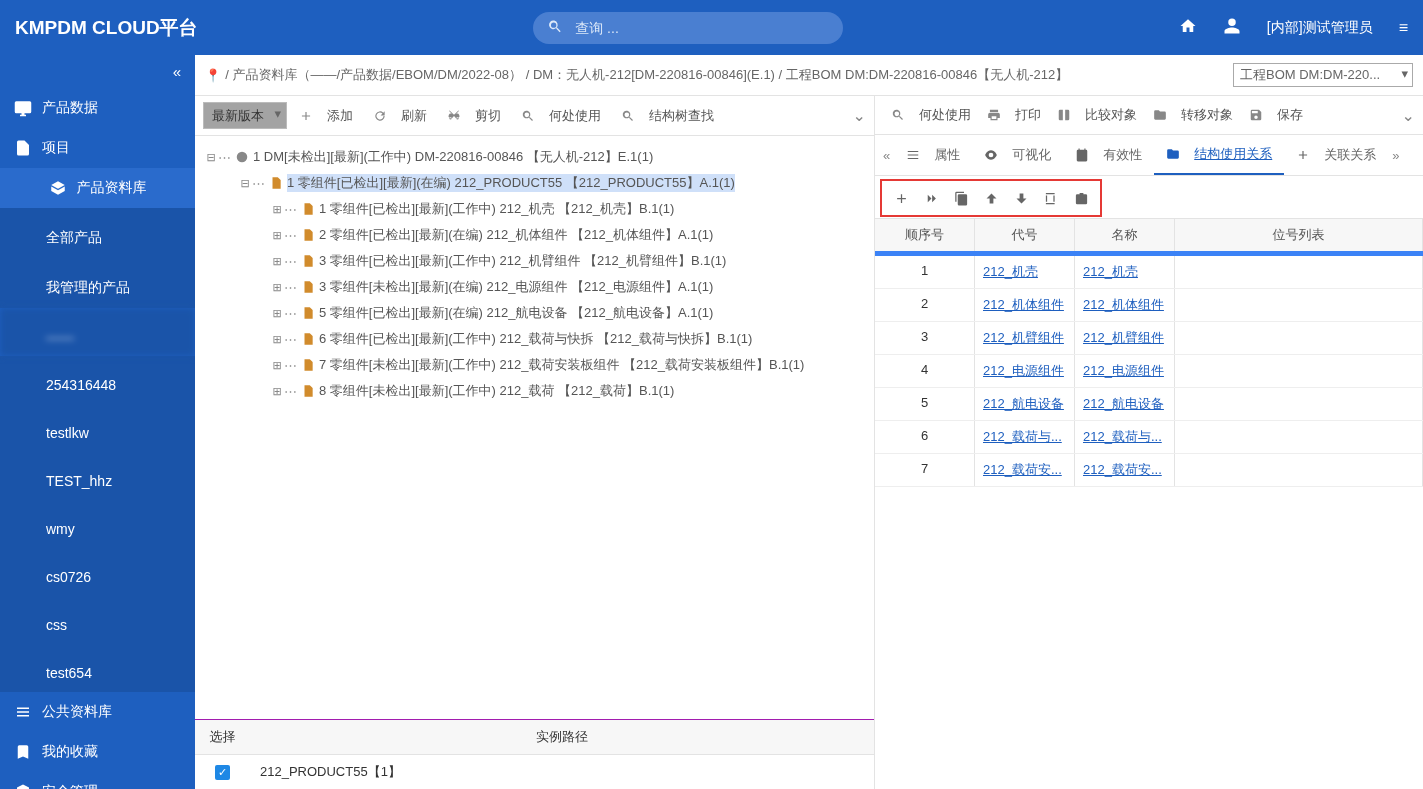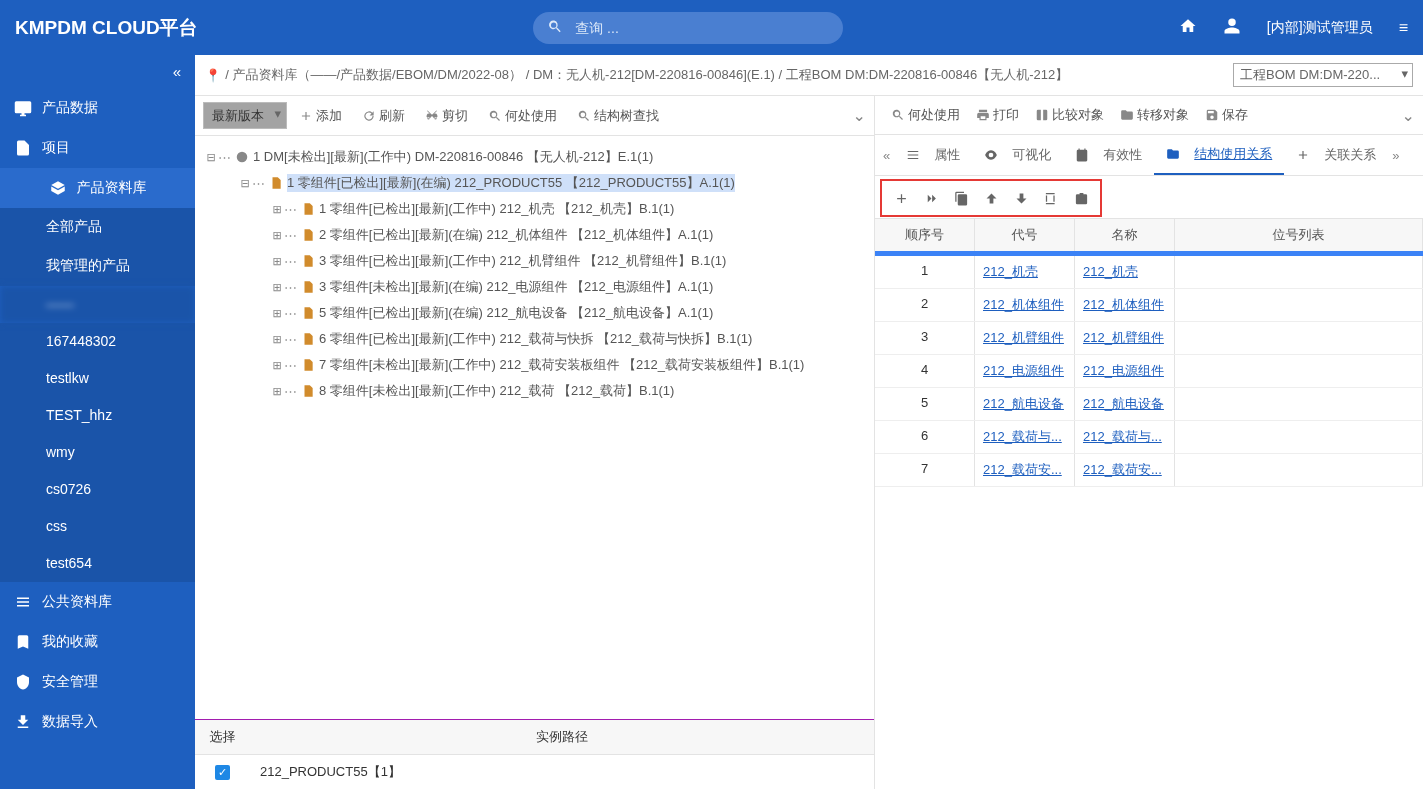--- a/index.html
+++ b/index.html
@@ -11,37 +11,37 @@
 .search-wrap input::placeholder { color: #dce8f8; }
 .search-icon-pos { position: absolute; left: 14px; top: 50%; transform: translateY(-50%); color: #dce8f8; }
 .header-right { display: flex; align-items: center; gap: 26px; font-size: 14px; }
 .header-right .icn { font-size: 16px; }
 
 .container { display: flex; height: calc(789px - 55px); }
 .sidebar { width: 195px; background: #1e5fbf; color: #fff; font-size: 14px; overflow-y: auto; position: relative; flex-shrink: 0;}
 .sidebar .collapse-btn { text-align: right; padding: 8px 14px; color: #fff; font-size: 15px;}
 .side-item { display: flex; align-items: center; padding: 11px 14px; cursor: pointer; gap: 10px;}
 .side-item.active-parent { background: #2a6bcc; justify-content: center; }
-.side-sub { padding: 10px 14px 11px 46px; cursor: pointer; background: #1a54a9;}
+.side-sub { padding: 21px 14px 11px 46px; cursor: pointer; background: #1a54a9;}
 .sidebar svg { width:18px; height:18px; fill:#fff; flex-shrink:0;}
 .sidebar .blurred { filter: blur(3px); }
 
 .main { flex: 1; display: flex; flex-direction: column; background: #fff; min-width:0;}
 .breadcrumb-row { display: flex; align-items: center; padding: 8px 10px; border-bottom: 1px solid #e3e3e3; color: #666; font-size: 13px; gap:4px;}
 .breadcrumb-row .bc-sel { margin-left: auto; border:1px solid #aaa; padding:2px 20px 2px 6px; width:180px; white-space:nowrap; overflow:hidden; text-overflow:ellipsis; position:relative; background:#fff;}
 .breadcrumb-row .bc-sel::after{content:"▾"; position:absolute; right:4px; top:2px; color:#666;}
 
 .panels { flex:1; display:flex; min-height:0;}
 .left-panel { flex: 1; border-right:1px solid #e3e3e3; display:flex; flex-direction:column; min-width:0;}
 .right-panel { width: 548px; display:flex; flex-direction:column;}
 
 .toolbar { display:flex; align-items:center; padding: 6px 8px; border-bottom:1px solid #e3e3e3; gap:4px; color:#555; flex-wrap:wrap;}
 .toolbar .sel { border:1px solid #bbb; padding:4px 22px 3px 8px; position:relative; background:#a3a3a3; color:#333;}
 .toolbar .sel::after{content:"▾"; position:absolute; right:5px; top:3px; color:#666;}
-.tbtn { display:flex; align-items:center; gap:3px; padding:4px 8px; cursor:pointer; color:#555;}
+.tbtn { display:flex; align-items:center; gap:14px; padding:4px 8px; cursor:pointer; color:#555;}
 .tbtn svg { width:14px; height:14px; fill:#888;}
 .expand-caret { margin-left:auto; cursor:pointer; color:#888; font-size:16px;}
 
 .tree-area { flex:1; overflow:auto; padding:8px 4px;}
 .tree-row { display:flex; align-items:center; white-space:nowrap; padding:4px 2px; color:#555; gap:1px;}
 .tree-row .caret { width:12px; text-align:center; color:#888; cursor:pointer; font-size:11px;}
 .tree-row.selected span.lbl { background:#cfe0f9; }
 .tree-row .docicn { width:14px; height:14px; margin:0 3px; flex-shrink:0;}
 .instance-tbl { border-top:1px solid #a21caf;}
 .instance-tbl .ihead { display:flex; background:#f7f7f7; border-bottom:1px solid #e3e3e3;}
@@ -111,21 +111,21 @@
       </div>
     <div class="side-item active-parent">
         <svg viewBox="0 0 24 24">
           <path d="M21 8l-9-5-9 5 9 5 9-5zm-9 7L3 10v6l9 5 9-5v-6l-9 5z"></path>
         </svg>
         <span>产品资料库</span>
       </div>
     <div class="side-sub">全部产品</div>
     <div class="side-sub">我管理的产品</div>
     <div class="side-sub blurred">——</div>
-    <div class="side-sub">167448302</div>
+    <div class="side-sub">254316448</div>
     <div class="side-sub">testlkw</div>
     <div class="side-sub">TEST_hhz</div>
     <div class="side-sub">wmy</div>
     <div class="side-sub">cs0726</div>
     <div class="side-sub">css</div>
     <div class="side-sub">test654</div>
     <div class="side-item">
         <svg viewBox="0 0 24 24">
           <path d="M4 6h16v2H4zm0 5h16v2H4zm0 5h16v2H4z"></path>
         </svg>

